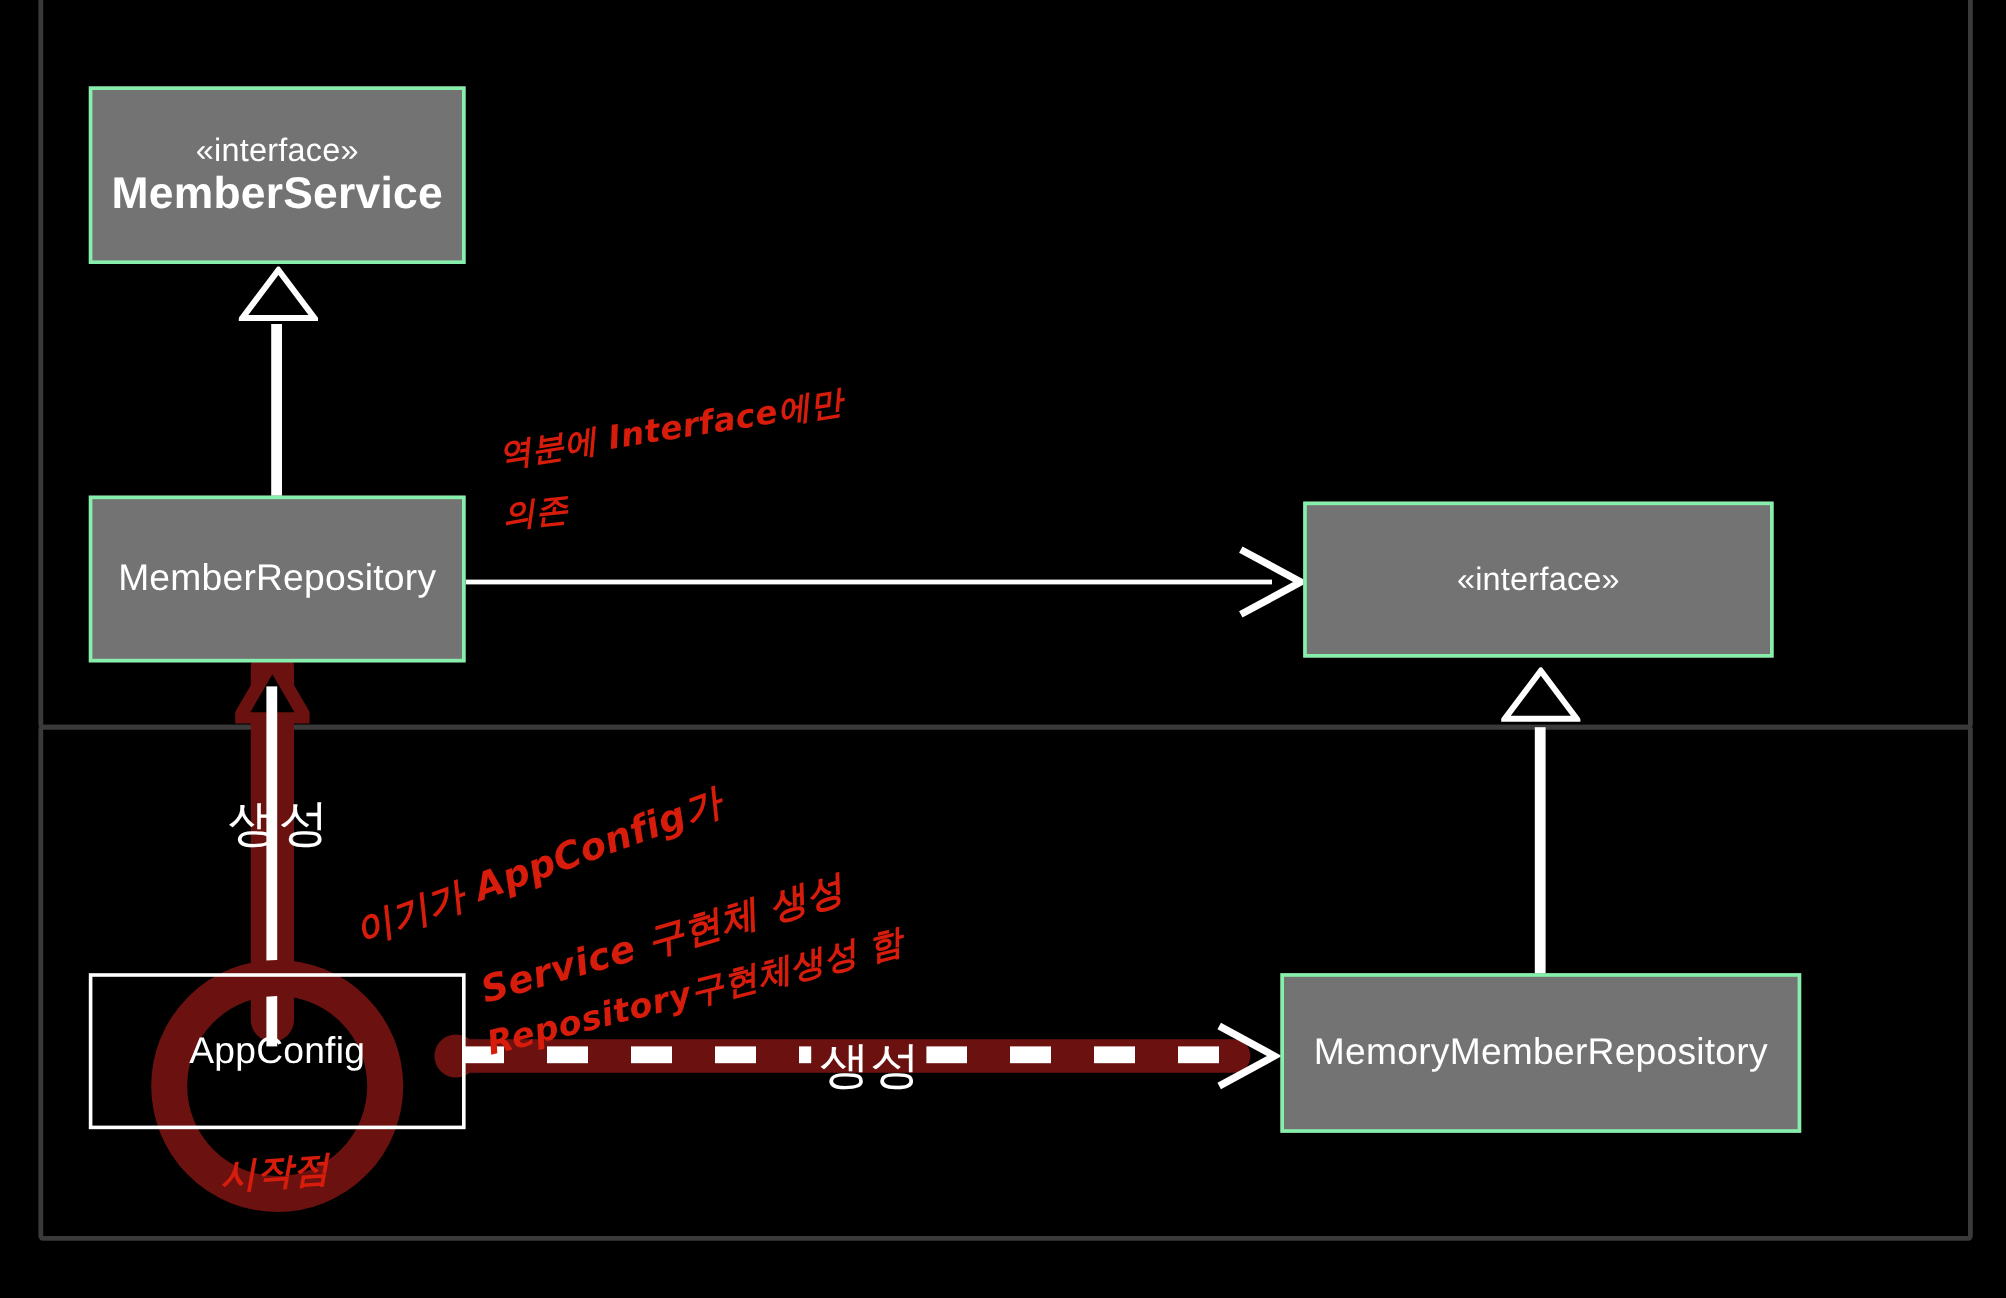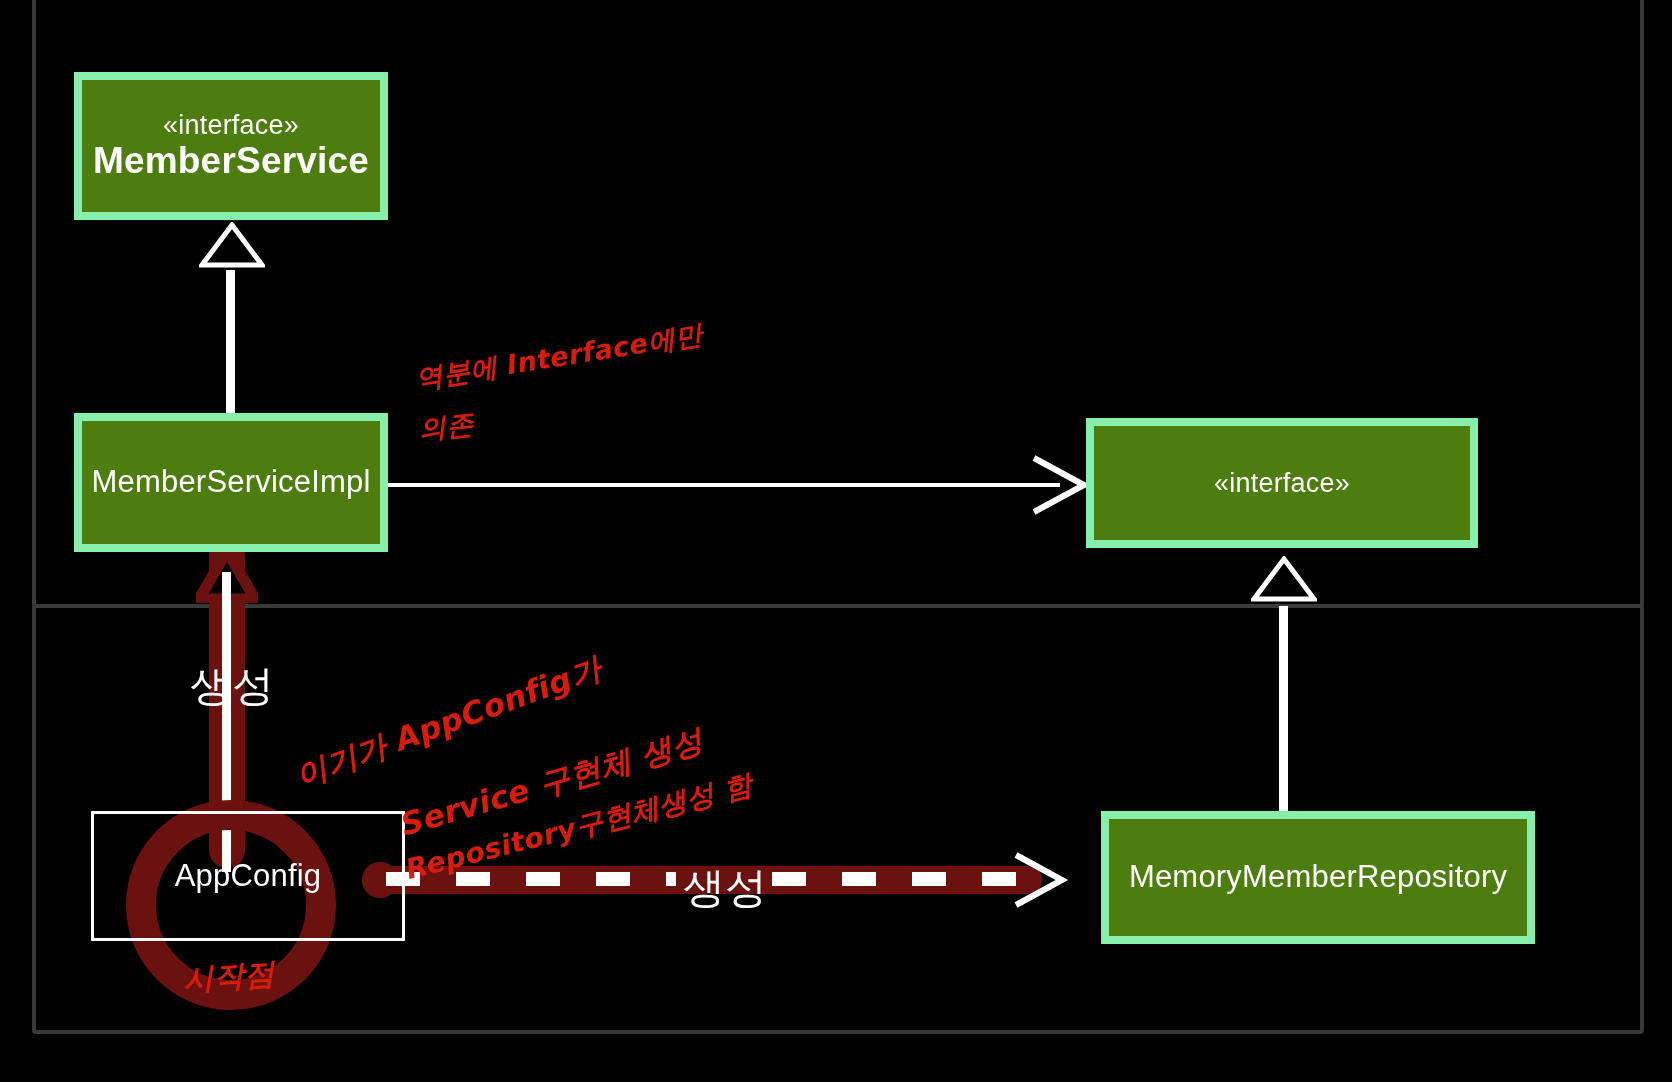--- a/index.html
+++ b/index.html
@@ -7,31 +7,31 @@
        font-family:"Liberation Sans","DejaVu Sans",sans-serif;color:#fff;}
 
   #stage{position:absolute;left:0;top:0;width:1672px;height:1082px;background:#000;}
 
   
   .frame-outer{position:absolute;border:4px solid #3a3a3a;border-radius:4px;box-sizing:border-box;}
   .frame-top{left:32px;top:-14px;width:1612px;height:622px;}
   .frame-bottom{left:32px;top:604px;width:1612px;height:430px;}
 
   
-  .node{position:absolute;box-sizing:border-box;border:8px solid #86efac;background:#4d7c0f;
+  .node{position:absolute;box-sizing:border-box;border:3px solid #86efac;background:#737373;
         display:flex;flex-direction:column;align-items:center;justify-content:center;
         text-align:center;line-height:1.12;}
   .node .stereo{font-size:27px;font-weight:400;color:#fff;letter-spacing:.2px;}
   .node .cname{font-size:37px;font-weight:700;color:#fff;letter-spacing:.2px;}
   .node .plain{font-size:31px;font-weight:400;color:#fff;letter-spacing:.2px;}
 
   #n-member-service{left:74px;top:72px;width:314px;height:148px;}
   #n-member-service-impl{left:74px;top:413px;width:314px;height:139px;}
   #n-member-repository{left:1086px;top:418px;width:392px;height:130px;}
-  #n-memory-member-repository{left:1067px;top:811px;width:434px;height:133px;margin-left:34px;}
+  #n-memory-member-repository{left:1067px;top:811px;width:434px;height:133px;}
 
   
   .dash-v-white{position:absolute;width:9px;
       background-image:linear-gradient(#fff 0 0);
       background-size:9px 26px;background-repeat:repeat-y;}
   .dash-v-white.gap{background-image:repeating-linear-gradient(to bottom,#fff 0 26px,transparent 26px 46px);}
   .tri-outline{position:absolute;}
   .tri-outline svg{display:block;}
 
   
@@ -107,32 +107,32 @@
   </div>
 
   <div class="darkred-circle" style="left:126px;top:800px;width:210px;height:210px;"></div>
 
   <div class="node" id="n-member-service">
     <div class="stereo">«interface»</div>
     <div class="cname">MemberService</div>
   </div>
 
   <div class="node" id="n-member-service-impl">
-    <div class="plain">MemberServiceImpl</div>
+    <div class="plain">MemberRepository</div>
   </div>
 
   <div class="node" id="n-member-repository">
     <div class="stereo">«interface»</div>
   </div>
 
   <div class="node" id="n-memory-member-repository">
     <div class="plain">MemoryMemberRepository</div>
   </div>
 
-  <div class="node" style="left:74px;top:811px;width:314px;height:130px;border:3px solid #ffffff;background:transparent;margin-left:17px;">
+  <div class="node" style="left:74px;top:811px;width:314px;height:130px;border:3px solid #ffffff;background:transparent;">
     <div class="plain">AppConfig</div>
   </div>
 
   <div class="redink handwriting" style="left:413px;top:362px;font-size:27px;transform:rotate(-9deg);transform-origin:left top;">역분에 Interface에만</div>
   <div class="redink handwriting" style="left:417px;top:412px;font-size:27px;transform:rotate(-6deg);transform-origin:left top;">의존</div>
 
   <div class="redink handwriting" style="left:290px;top:758px;font-size:31px;transform:rotate(-20deg);transform-origin:left top;">이기가 AppConfig가</div>
   <div class="redink handwriting" style="left:396px;top:806px;font-size:31px;transform:rotate(-16deg);transform-origin:left top;">Service 구현체 생성</div>
   <div class="redink handwriting" style="left:402px;top:852px;font-size:28px;transform:rotate(-14deg);transform-origin:left top;">Repository구현체생성 함</div>
 

